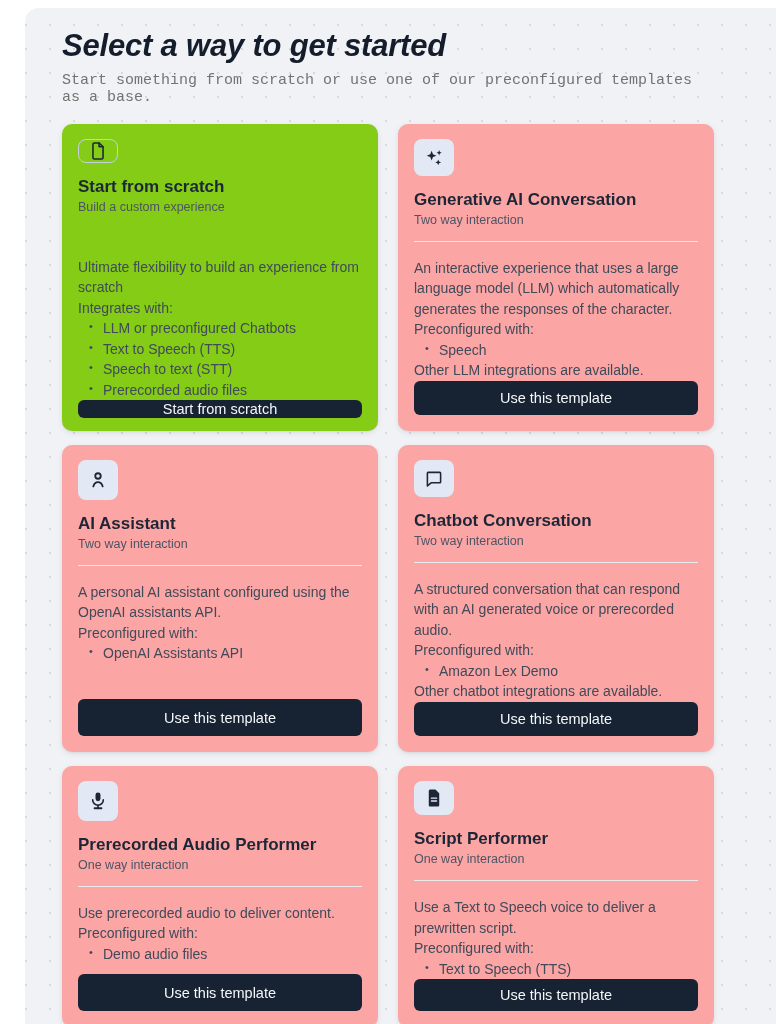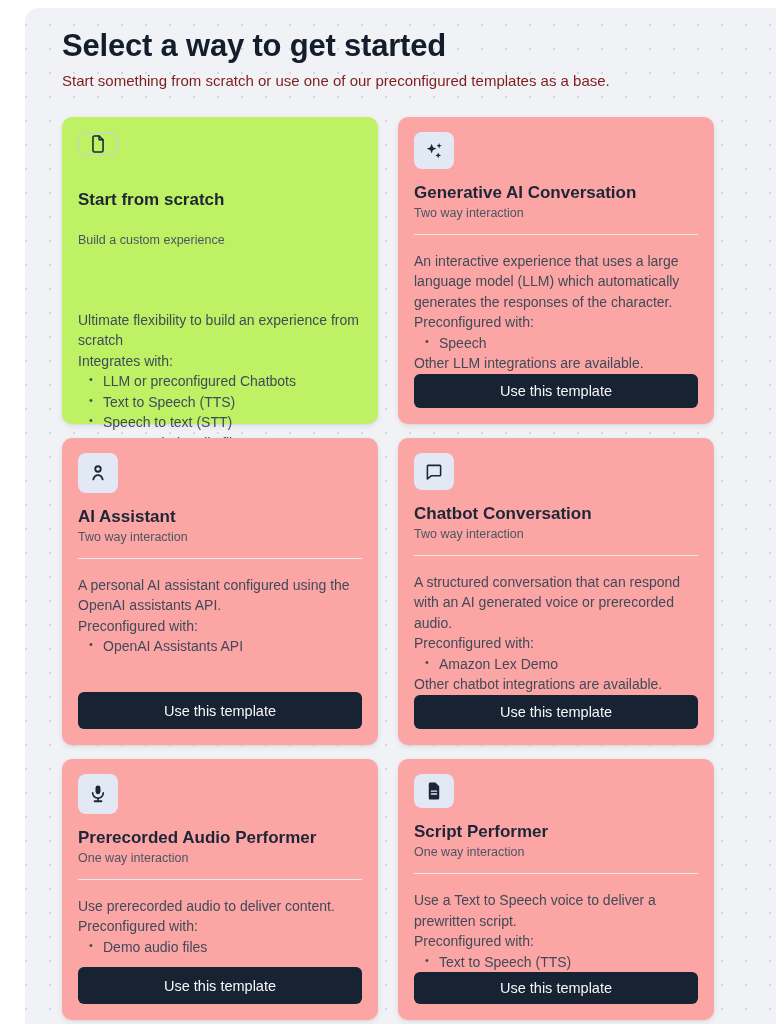--- a/index.html
+++ b/index.html
@@ -17,37 +17,38 @@
     background-image: radial-gradient(#d5d8de 1.2px, transparent 1.3px);
     background-size: 24px 24px;
     background-position: 13px 5px;
     border-top-left-radius: 14px;
   }
   .content { position: relative; padding: 28px 62px 0 62px; }
   h1.page-title {
     margin: 0 0 8px 0;
     font-size: 31px; font-weight: 700; letter-spacing: -0.2px;
     color: #141d2c;
-  }
-  .page-sub { margin: 0 0 28px 0; font-size: 15px; color: #7f1d1d; }
+    font-style: italic;
+  }
+  .page-sub { margin: 0 0 18px 0; font-size: 15px; color: #737373; font-family: Liberation Mono, monospace; }
   .grid {
     display: grid;
     grid-template-columns: 1fr 1fr;
     grid-template-rows: 307px 307px 261px;
     gap: 14px 20px;
   }
   .card {
     box-sizing: border-box;
     background: #fca5a5;
     border-radius: 10px;
     box-shadow: 0 1px 2px rgba(15,23,42,.05), 0 2px 6px rgba(15,23,42,.08);
     padding: 15px 16px 16px 16px;
     display: flex; flex-direction: column;
   }
-  .card.highlight { background: #bef264; gap: 20px; }
+  .card.highlight { background: #84cc16; }
   .icon-box {
     width: 40px; height: 40px; border-radius: 8px;
     background: #e3e9f4; color: #1c2636;
     display: flex; align-items: center; justify-content: center;
     margin-bottom: 14px;
     box-sizing: border-box;
   }
   .card.highlight .icon-box { background: transparent; border: 1px solid #c5cfe2; }
   .icon-box svg { width: 22px; height: 22px; display: block; }
   .card-title { font-size: 17px; font-weight: 700; color: #1c2636; margin-bottom: 3px; }

